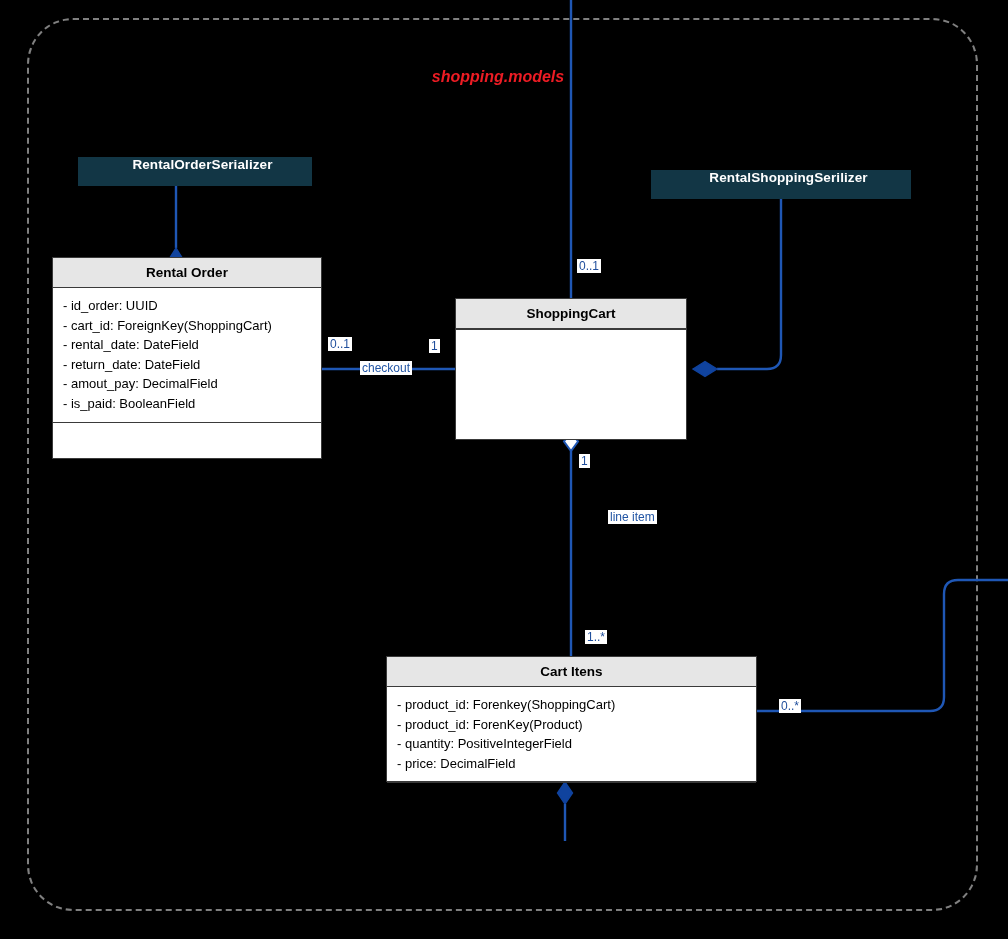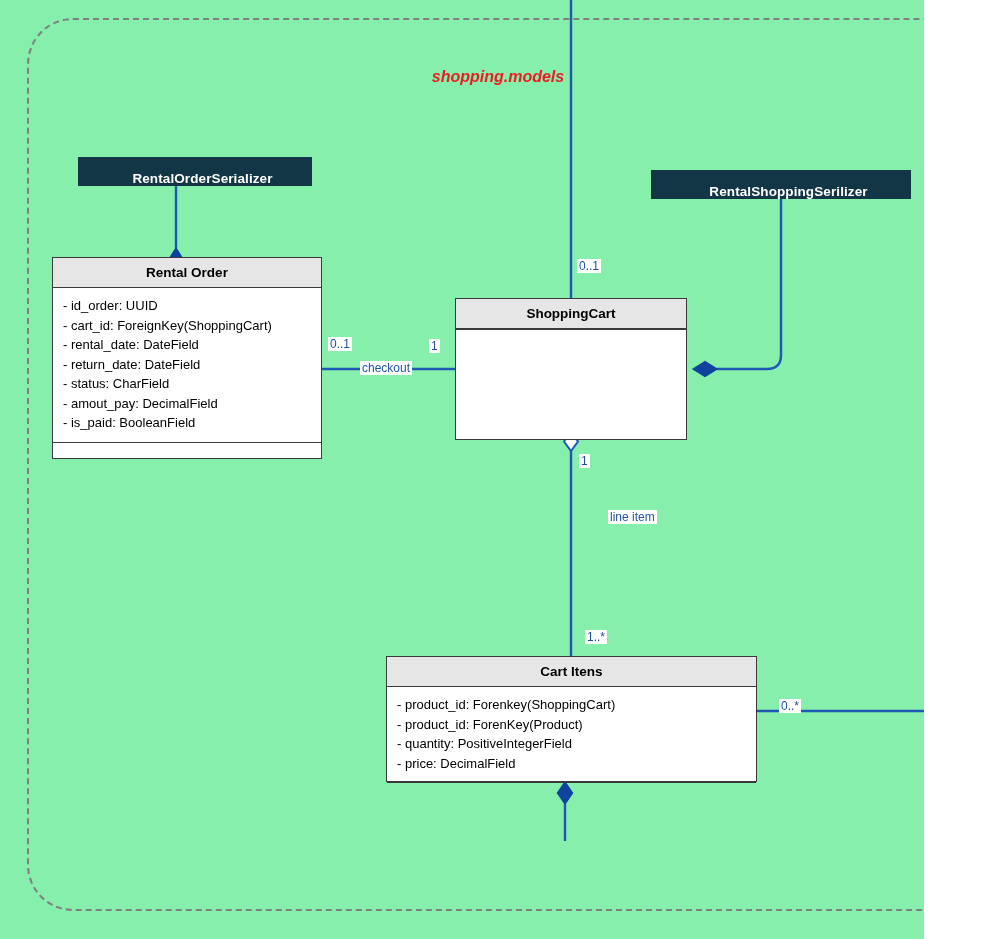--- a/index.html
+++ b/index.html
@@ -6,23 +6,23 @@
     margin: 0;
     padding: 0;
     background: #ffffff;
   }
   body {
     font-family: "Liberation Sans", sans-serif;
     -webkit-font-smoothing: antialiased;
   }
   #canvas {
     position: relative;
-    width: 924px;
+    width: 1008px;
     height: 939px;
-    background: #86efac;
+    background: #000000;
     overflow: hidden;
   }
   #edge-layer {
     position: absolute;
     left: 0;
     top: 0;
     width: 1008px;
     height: 939px;
     pointer-events: none;
   }
@@ -79,21 +79,21 @@
   }
 
   
   .serializer-box {
     position: absolute;
     background: #123645;
     color: #ffffff;
     font-weight: bold;
     font-size: 13.5px;
     display: flex;
-    align-items: flex-end;
+    align-items: flex-start;
     justify-content: center;
     box-sizing: border-box;
     letter-spacing: 0.1px;
     padding-left: 15px;
   }
 
   
   .edge-label {
     position: absolute;
     font-size: 12px;
@@ -162,21 +162,20 @@
   </div>
 
 
   <div class="uml-class" style="left:52px; top:257px; width:270px; height:202px;">
     <div class="cls-title">Rental Order</div>
     <div class="cls-attrs">
       <div>- id_order: UUID</div>
       <div>- cart_id: ForeignKey(ShoppingCart)</div>
       <div>- rental_date: DateField</div>
       <div>- return_date: DateField</div>
-      <div>- status: CharField</div>
       <div>- amout_pay: DecimalField</div>
       <div>- is_paid: BooleanField</div>
     </div>
     <div class="cls-ops"></div>
   </div>
 
   <div class="uml-class" style="left:455px; top:298px; width:232px; height:142px;">
     <div class="cls-title">ShoppingCart</div>
     <div class="cls-ops"></div>
   </div>

